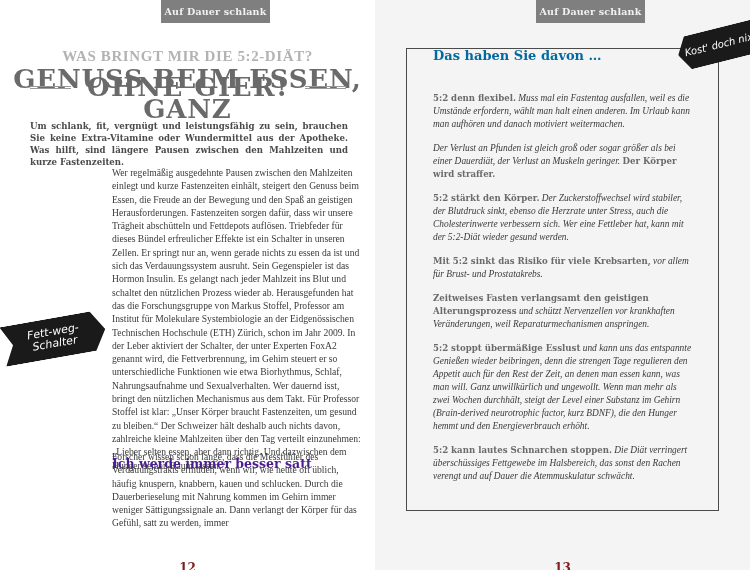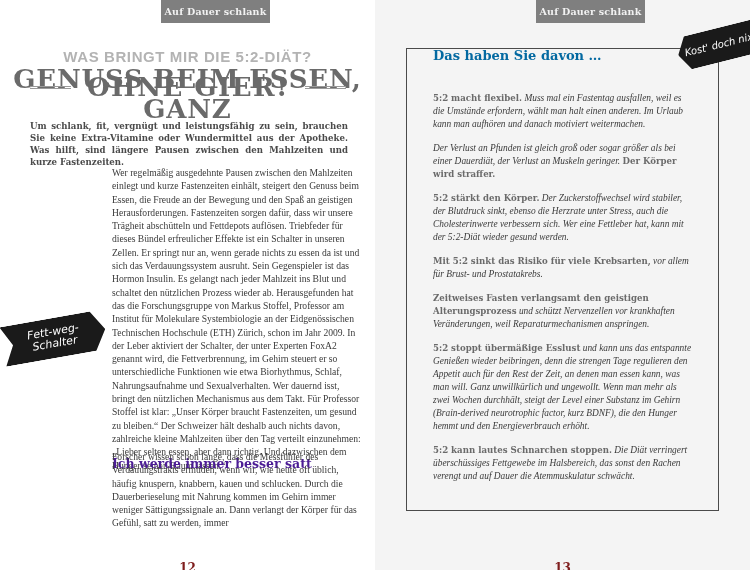--- a/index.html
+++ b/index.html
@@ -22,21 +22,21 @@
   .page-right .running-head { left: 133px; }
 
   .page-number {
     position: absolute; top: 545px; width: 100%; text-align: center;
     font-family: "DejaVu Serif", serif; font-weight: bold; font-size: 12px; color: #7f1d1d; margin-top: 16px;
   }
 
   
   .kicker {
     position: absolute; top: 48px; left: 0; width: 375px; text-align: center;
-    font-family: Liberation Sans, sans-serif; font-weight: bold; font-size: 15px;
+    font-family: Liberation Serif, serif; font-weight: bold; font-size: 15px;
     color: #b3b3b3; letter-spacing: 0.6px;
   }
   .headline1 {
     position: absolute; top: 64px; left: 0; width: 375px; text-align: center;
     font-family: "DejaVu Serif", serif; font-weight: bold; font-size: 26px;
     color: #6a6a6a; letter-spacing: 0.8px;
   }
   .headline2-row {
     position: absolute; top: 72px; left: 30px; width: 316px; height: 30px;
     display: flex; align-items: center; justify-content: center; gap: 16px;
@@ -132,21 +132,21 @@
   <div class="running-head">Auf Dauer schlank</div>
 
   <div class="infobox"></div>
   <div class="flag flag-right">
     <span>Kost' doch nix</span>
   </div>
 
   <h2 class="infobox-title">Das haben Sie davon …</h2>
 
   <div class="points">
-    <p class="point"><span></span><b>5:2 macht flexibel.</b><span> Muss mal ein Fastentag ausfallen, weil es die Umstände erfordern, wählt man halt einen anderen. Im Urlaub kann man aufhören und danach motiviert weitermachen.</span></p>
+    <p class="point"><span></span><b>5:2 denn flexibel.</b><span> Muss mal ein Fastentag ausfallen, weil es die Umstände erfordern, wählt man halt einen anderen. Im Urlaub kann man aufhören und danach motiviert weitermachen.</span></p>
     <p class="point"><span>Der Verlust an Pfunden ist gleich groß oder sogar größer als bei einer Dauerdiät, der Verlust an Muskeln geringer. </span><b>Der Körper wird straffer.</b><span></span></p>
     <p class="point"><span></span><b>5:2 stärkt den Körper.</b><span> Der Zuckerstoffwechsel wird stabiler, der Blutdruck sinkt, ebenso die Herzrate unter Stress, auch die Cholesterinwerte verbessern sich. Wer eine Fettleber hat, kann mit der 5:2-Diät wieder gesund werden.</span></p>
     <p class="point"><span></span><b>Mit 5:2 sinkt das Risiko für viele Krebsarten,</b><span> vor allem für Brust- und Prostatakrebs.</span></p>
     <p class="point"><span></span><b>Zeitweises Fasten verlangsamt den geistigen Alterungsprozess</b><span> und schützt Nervenzellen vor krankhaften Veränderungen, weil Reparaturmechanismen anspringen.</span></p>
     <p class="point"><span></span><b>5:2 stoppt übermäßige Esslust</b><span> und kann uns das entspannte Genießen wieder beibringen, denn die strengen Tage regulieren den Appetit auch für den Rest der Zeit, an denen man essen kann, was man will. Ganz unwillkürlich und ungewollt. Wenn man mehr als zwei Wochen durchhält, steigt der Level einer Substanz im Gehirn (Brain-derived neurotrophic factor, kurz BDNF), die den Hunger hemmt und den Energieverbrauch erhöht.</span></p>
     <p class="point"><span></span><b>5:2 kann lautes Schnarchen stoppen.</b><span> Die Diät verringert überschüssiges Fettgewebe im Halsbereich, das sonst den Rachen verengt und auf Dauer die Atemmuskulatur schwächt.</span></p>
   </div>
 
   <div class="page-number">13</div>
 </div>

